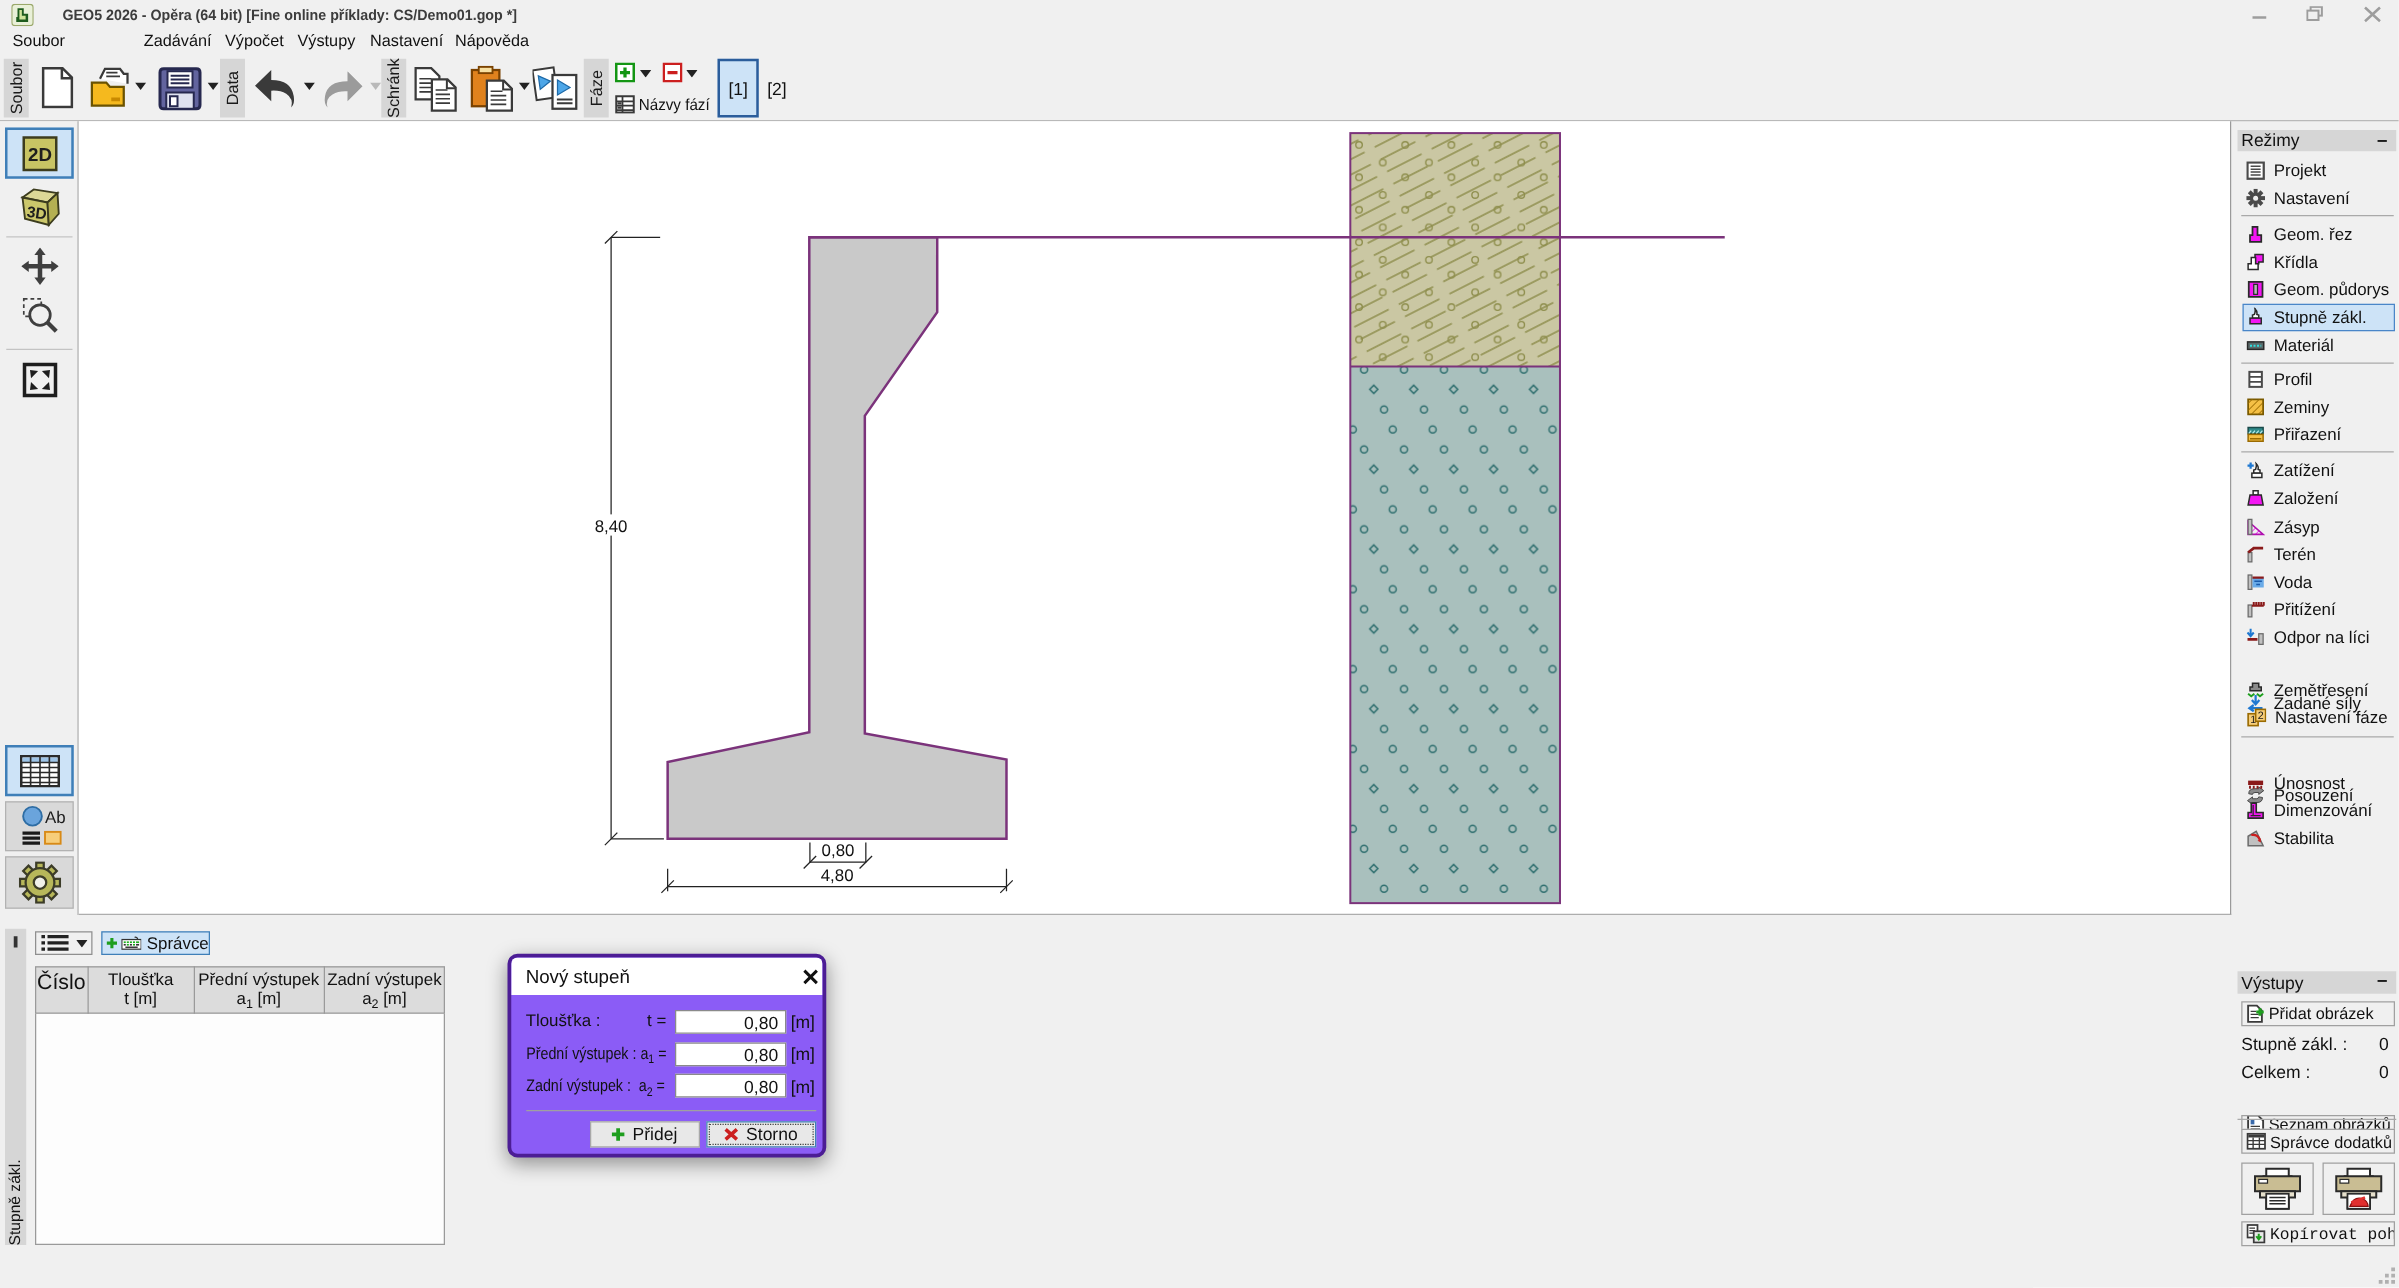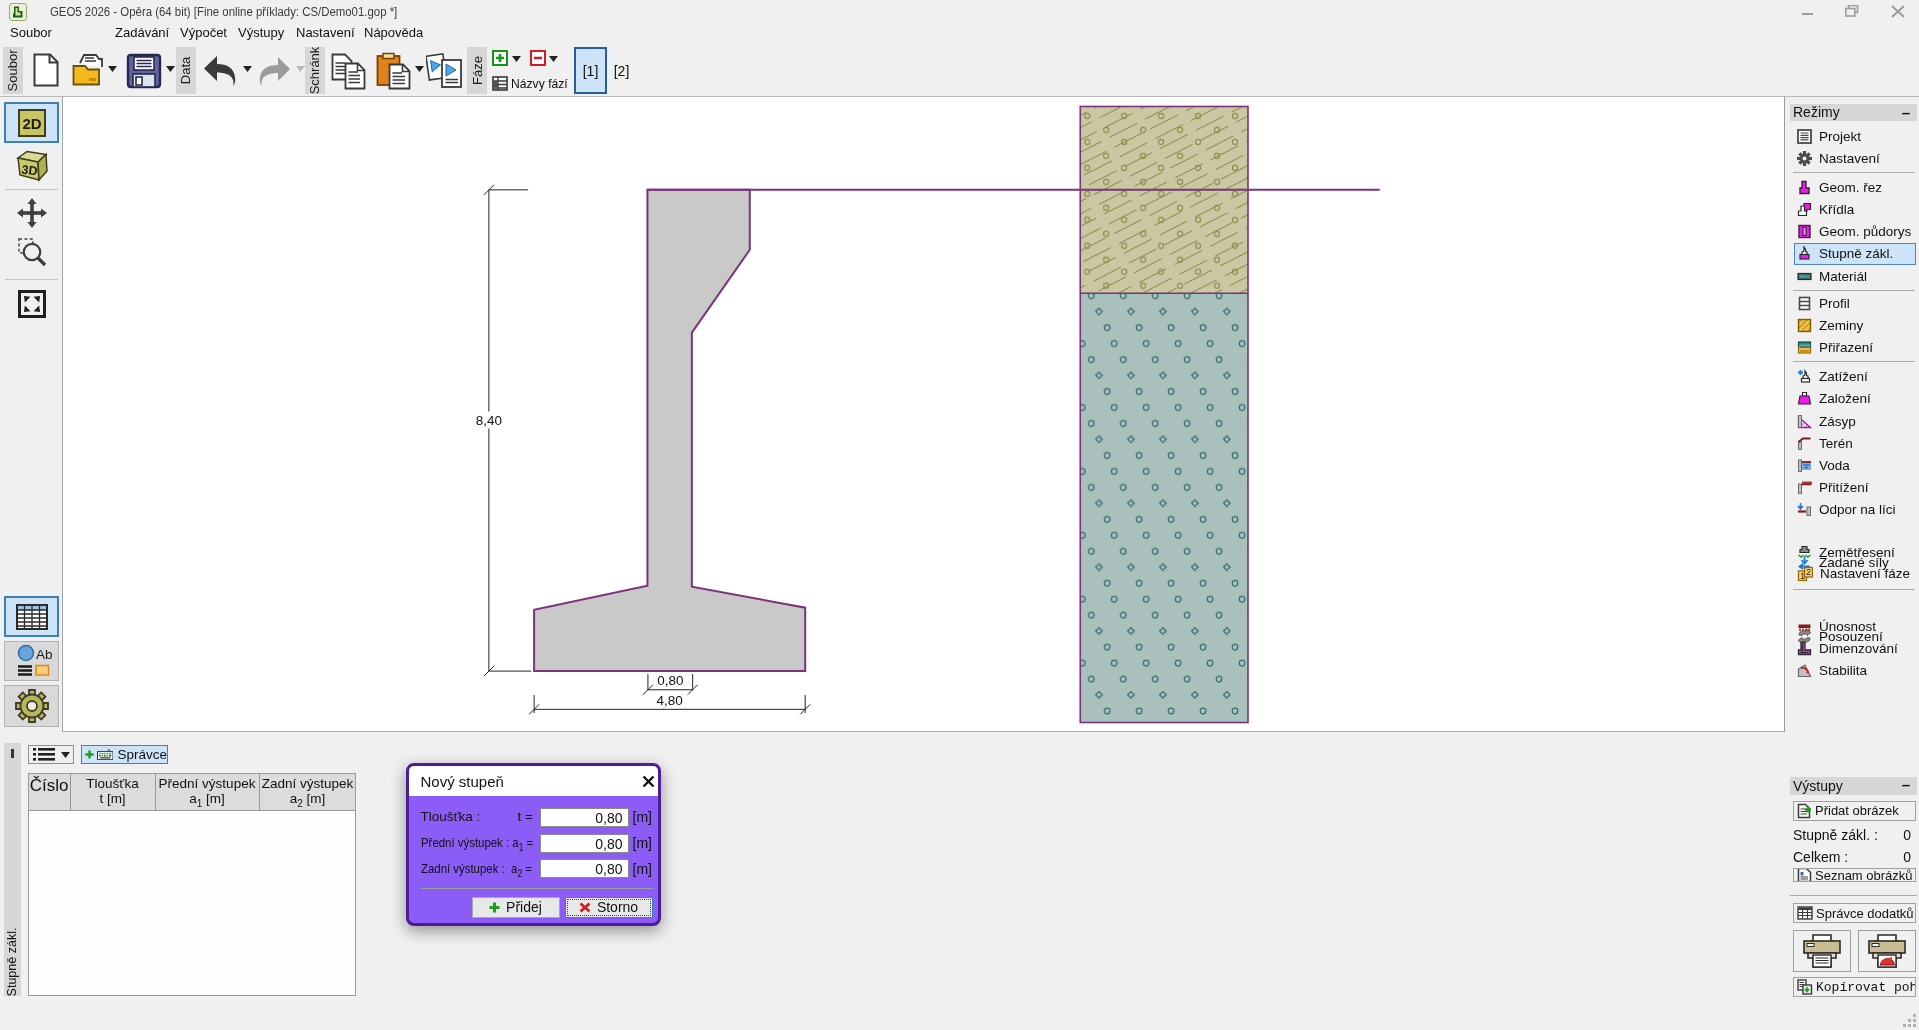--- a/index.html
+++ b/index.html
@@ -11,21 +11,21 @@
 .selbtn { background:#cde3f7; border:2px solid #3f7fb8; }
 .menu-item { position:absolute; top:0; height:19px; line-height:19px; font-size:13px; color:#111; }
 .rrow { position:absolute; left:1793px; width:123px; height:22px; display:flex; align-items:center; font-size:13.5px; color:#111; }
 .rrow svg { margin-left:4px; margin-right:7px; flex:none; }
 .sep-r { position:absolute; left:1793px; width:122px; height:1px; background:#a9a9a9; }
 .obtn { position:absolute; left:1793px; width:123px; background:#f0f0f0; border:1px solid #a0a0a0; display:flex; align-items:center; font-size:13px; color:#111; white-space:nowrap; overflow:hidden; }
 </style>
 </head>
 <body>
 
-<div class="abs" style="left:0;top:0;width:1854px;height:23px;background:#f0f0f0;">
+<div class="abs" style="left:0;top:0;width:1854px;height:23px;background:#f0f0f0;font-weight:bold;">
   <svg class="abs" style="left:9px;top:3px" width="18" height="18" viewBox="0 0 18 18">
     <rect x="0.5" y="0.5" width="17" height="17" rx="2.5" fill="#e9f0d8" stroke="#9aa86a"></rect>
     <path d="M5 3.5 H10 V8 H13.5 V14.5 H4 V10.5 H5 Z" fill="#1e5c1e"></path>
     <path d="M6.5 5 H8.5 V9.5 H11.5 V12.5 H6.5 Z" fill="#cfe39a"></path>
   </svg>
   <div class="abs" style="left:50px;top:4.5px;font-size:12px;color:#3c3c3c;transform:scaleX(0.95);transform-origin:0 0;white-space:nowrap;">GEO5 2026 - Opěra (64 bit) [Fine online příklady: CS/Demo01.gop *]</div>
   <div class="abs" style="left:1802px;top:13px;width:11px;height:2px;background:#9d9d9d;"></div>
   <svg class="abs" style="left:1845px;top:5px" width="14" height="12" viewBox="0 0 14 12">
     <rect x="3.5" y="0.5" width="9" height="7" fill="none" stroke="#9d9d9d" stroke-width="1.6"></rect>
     <rect x="0.8" y="3.5" width="9" height="7.5" fill="#f0f0f0" stroke="#9d9d9d" stroke-width="1.6"></rect>
@@ -511,21 +511,21 @@
       <path d="M1.5 1.5 H8.5 L12.5 5.5 V14.5 H1.5 Z" fill="#fff" stroke="#3a3a3a" stroke-width="1.5"></path>
       <path d="M3.5 6 H8 M3.5 8.5 H10 M3.5 11 H10" stroke="#3a3a3a" stroke-width="1"></path>
       <path d="M11 3.5 V9.5 M8 6.5 H14" stroke="#1e9e1e" stroke-width="2.4"></path>
     </svg>
     <span style="margin-left:3px;">Přidat obrázek</span>
   </div>
   <div class="abs" style="left:1793px;top:826.5px;font-size:14px;color:#111;">Stupně zákl. :</div>
   <div class="abs" style="left:1880px;top:826.5px;width:31px;text-align:right;font-size:14px;color:#111;">0</div>
   <div class="abs" style="left:1793px;top:849px;font-size:14px;color:#111;">Celkem :</div>
   <div class="abs" style="left:1880px;top:849px;width:31px;text-align:right;font-size:14px;color:#111;">0</div>
-  <div class="obtn" style="top:868px;height:14px;">
+  <div class="obtn" style="top:892px;height:14px;">
     <svg width="15" height="16" viewBox="0 0 15 16" style="margin-left:3px;flex:none;">
       <path d="M1.5 1.5 H9.5 L13.5 5.5 V14.5 H1.5 Z" fill="#fff" stroke="#3a3a3a" stroke-width="1.5"></path>
       <rect x="3.5" y="5" width="3" height="3.5" fill="#3a6aaa"></rect>
       <path d="M3.5 10 H11 M3.5 12 H11" stroke="#3a3a3a" stroke-width="1"></path>
     </svg>
     <span style="margin-left:3px;">Seznam obrázků</span>
   </div>
   <div class="abs" style="left:1790px;top:894.5px;width:127px;height:1px;background:#a9a9a9;"></div>
   <div class="obtn" style="top:903px;height:20px;">
     <svg width="16" height="14" viewBox="0 0 16 14" style="margin-left:3px;flex:none;">

